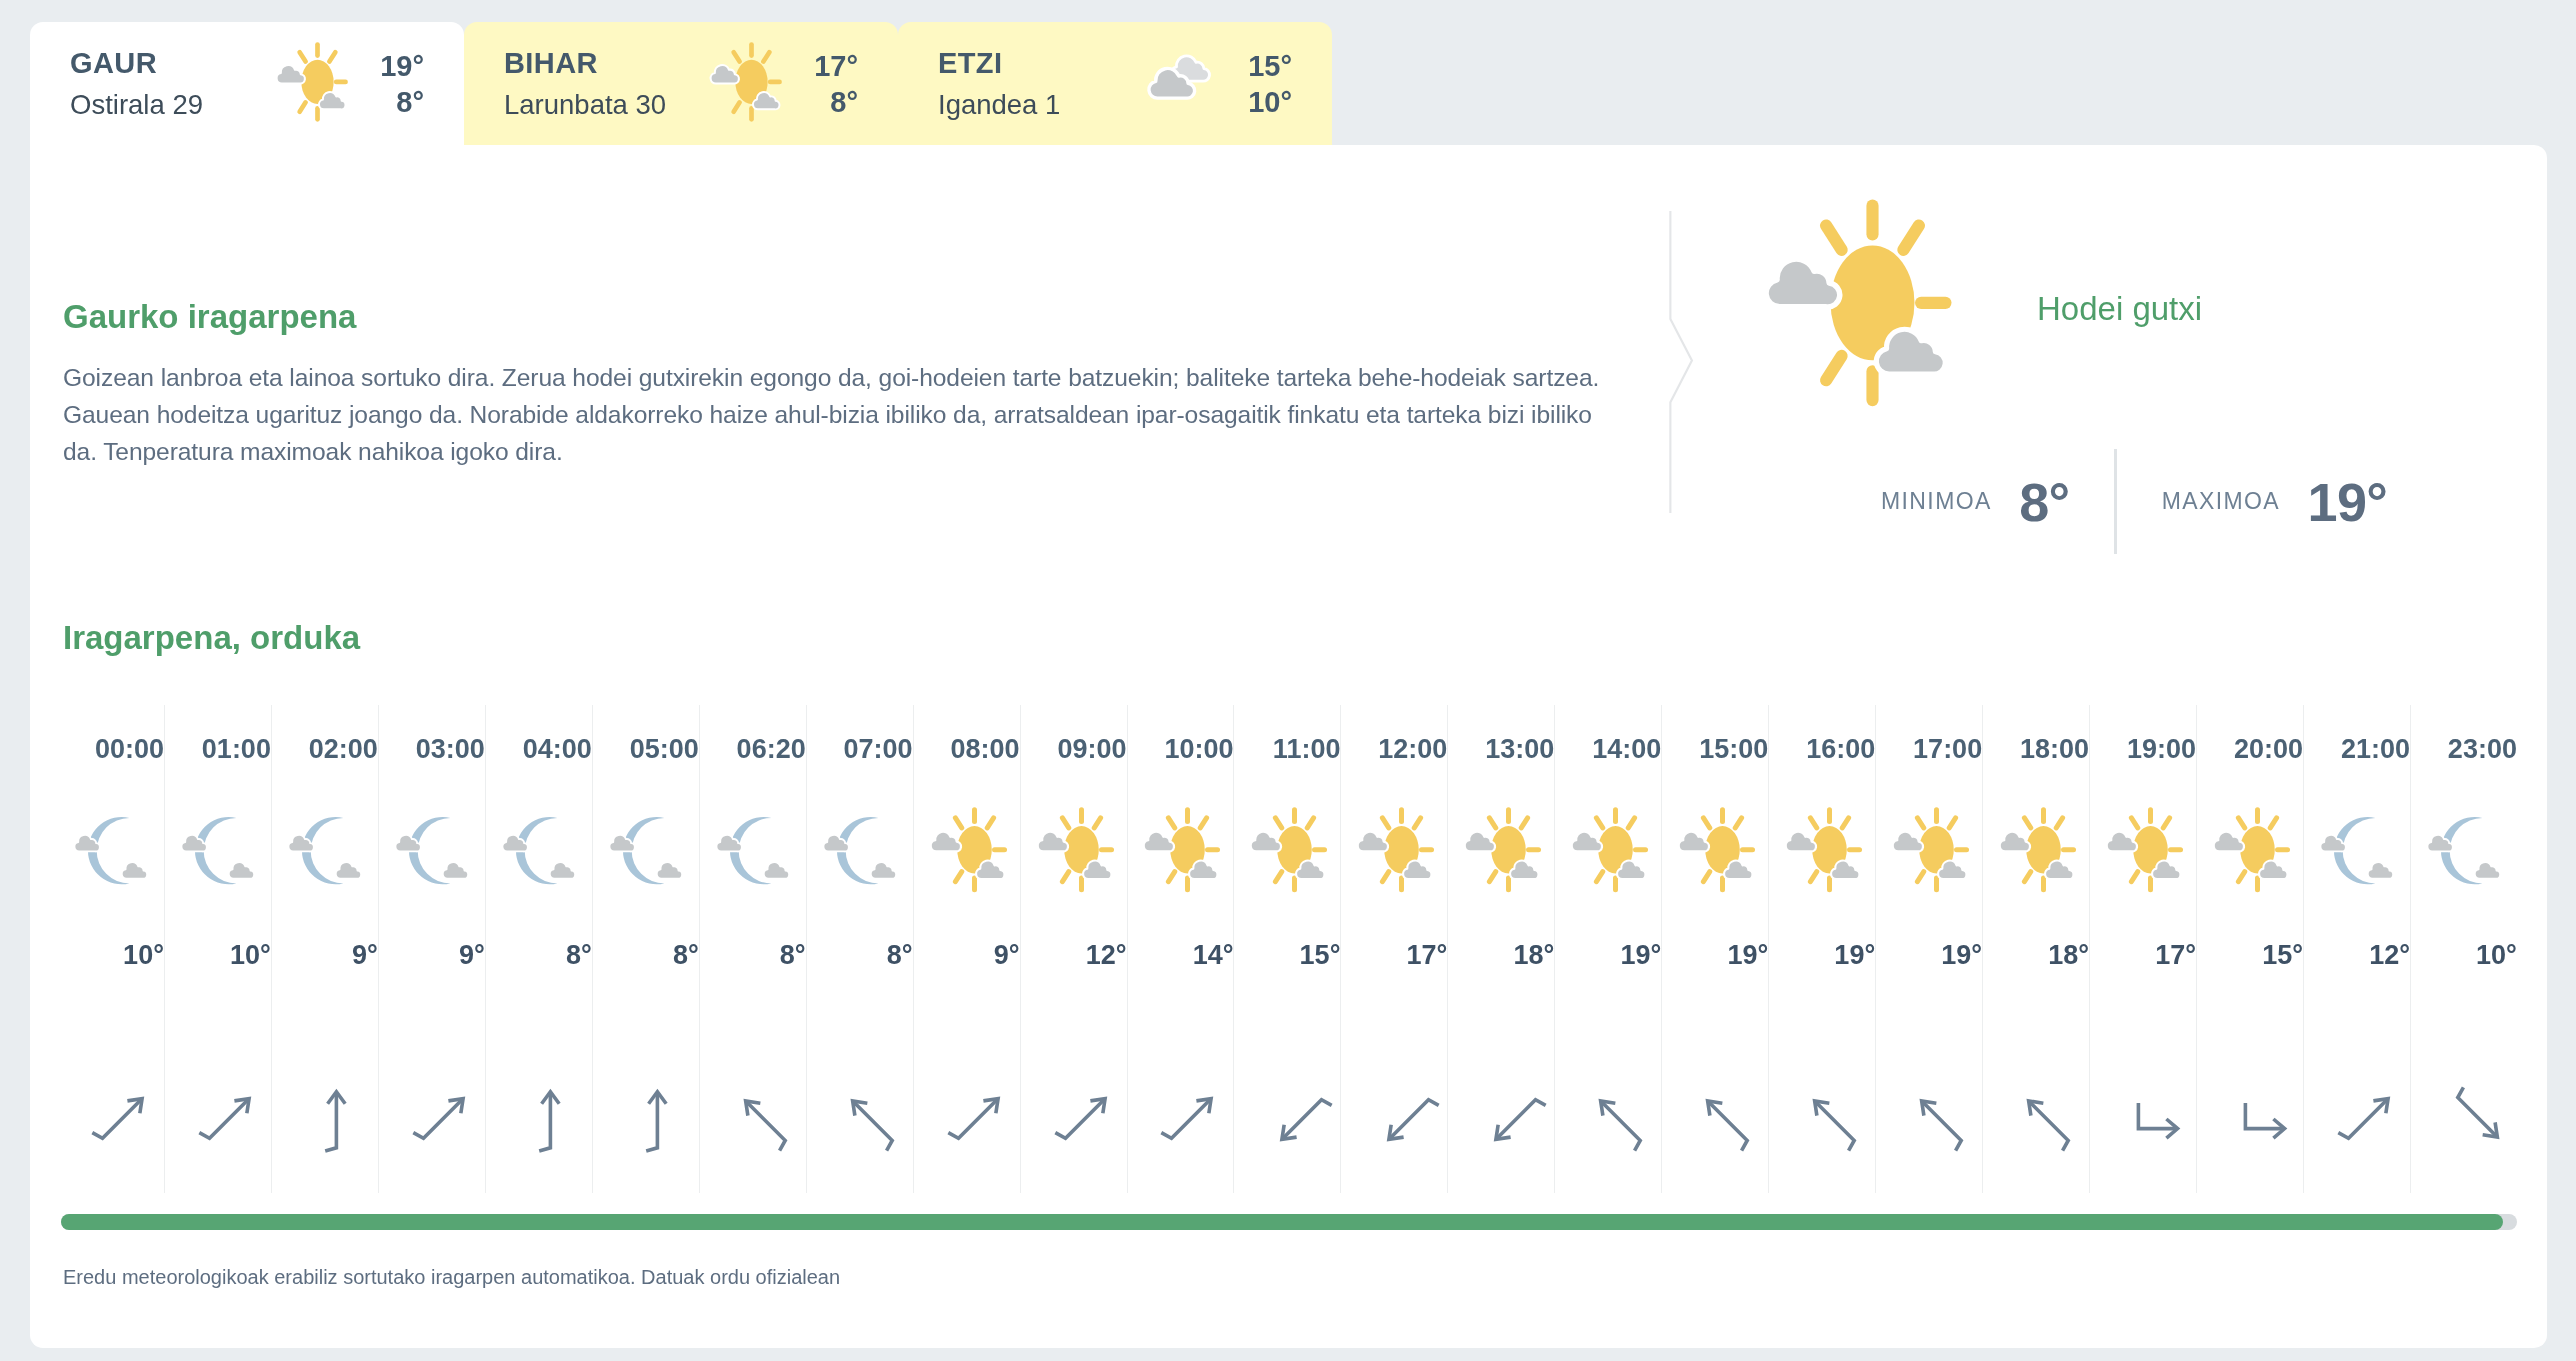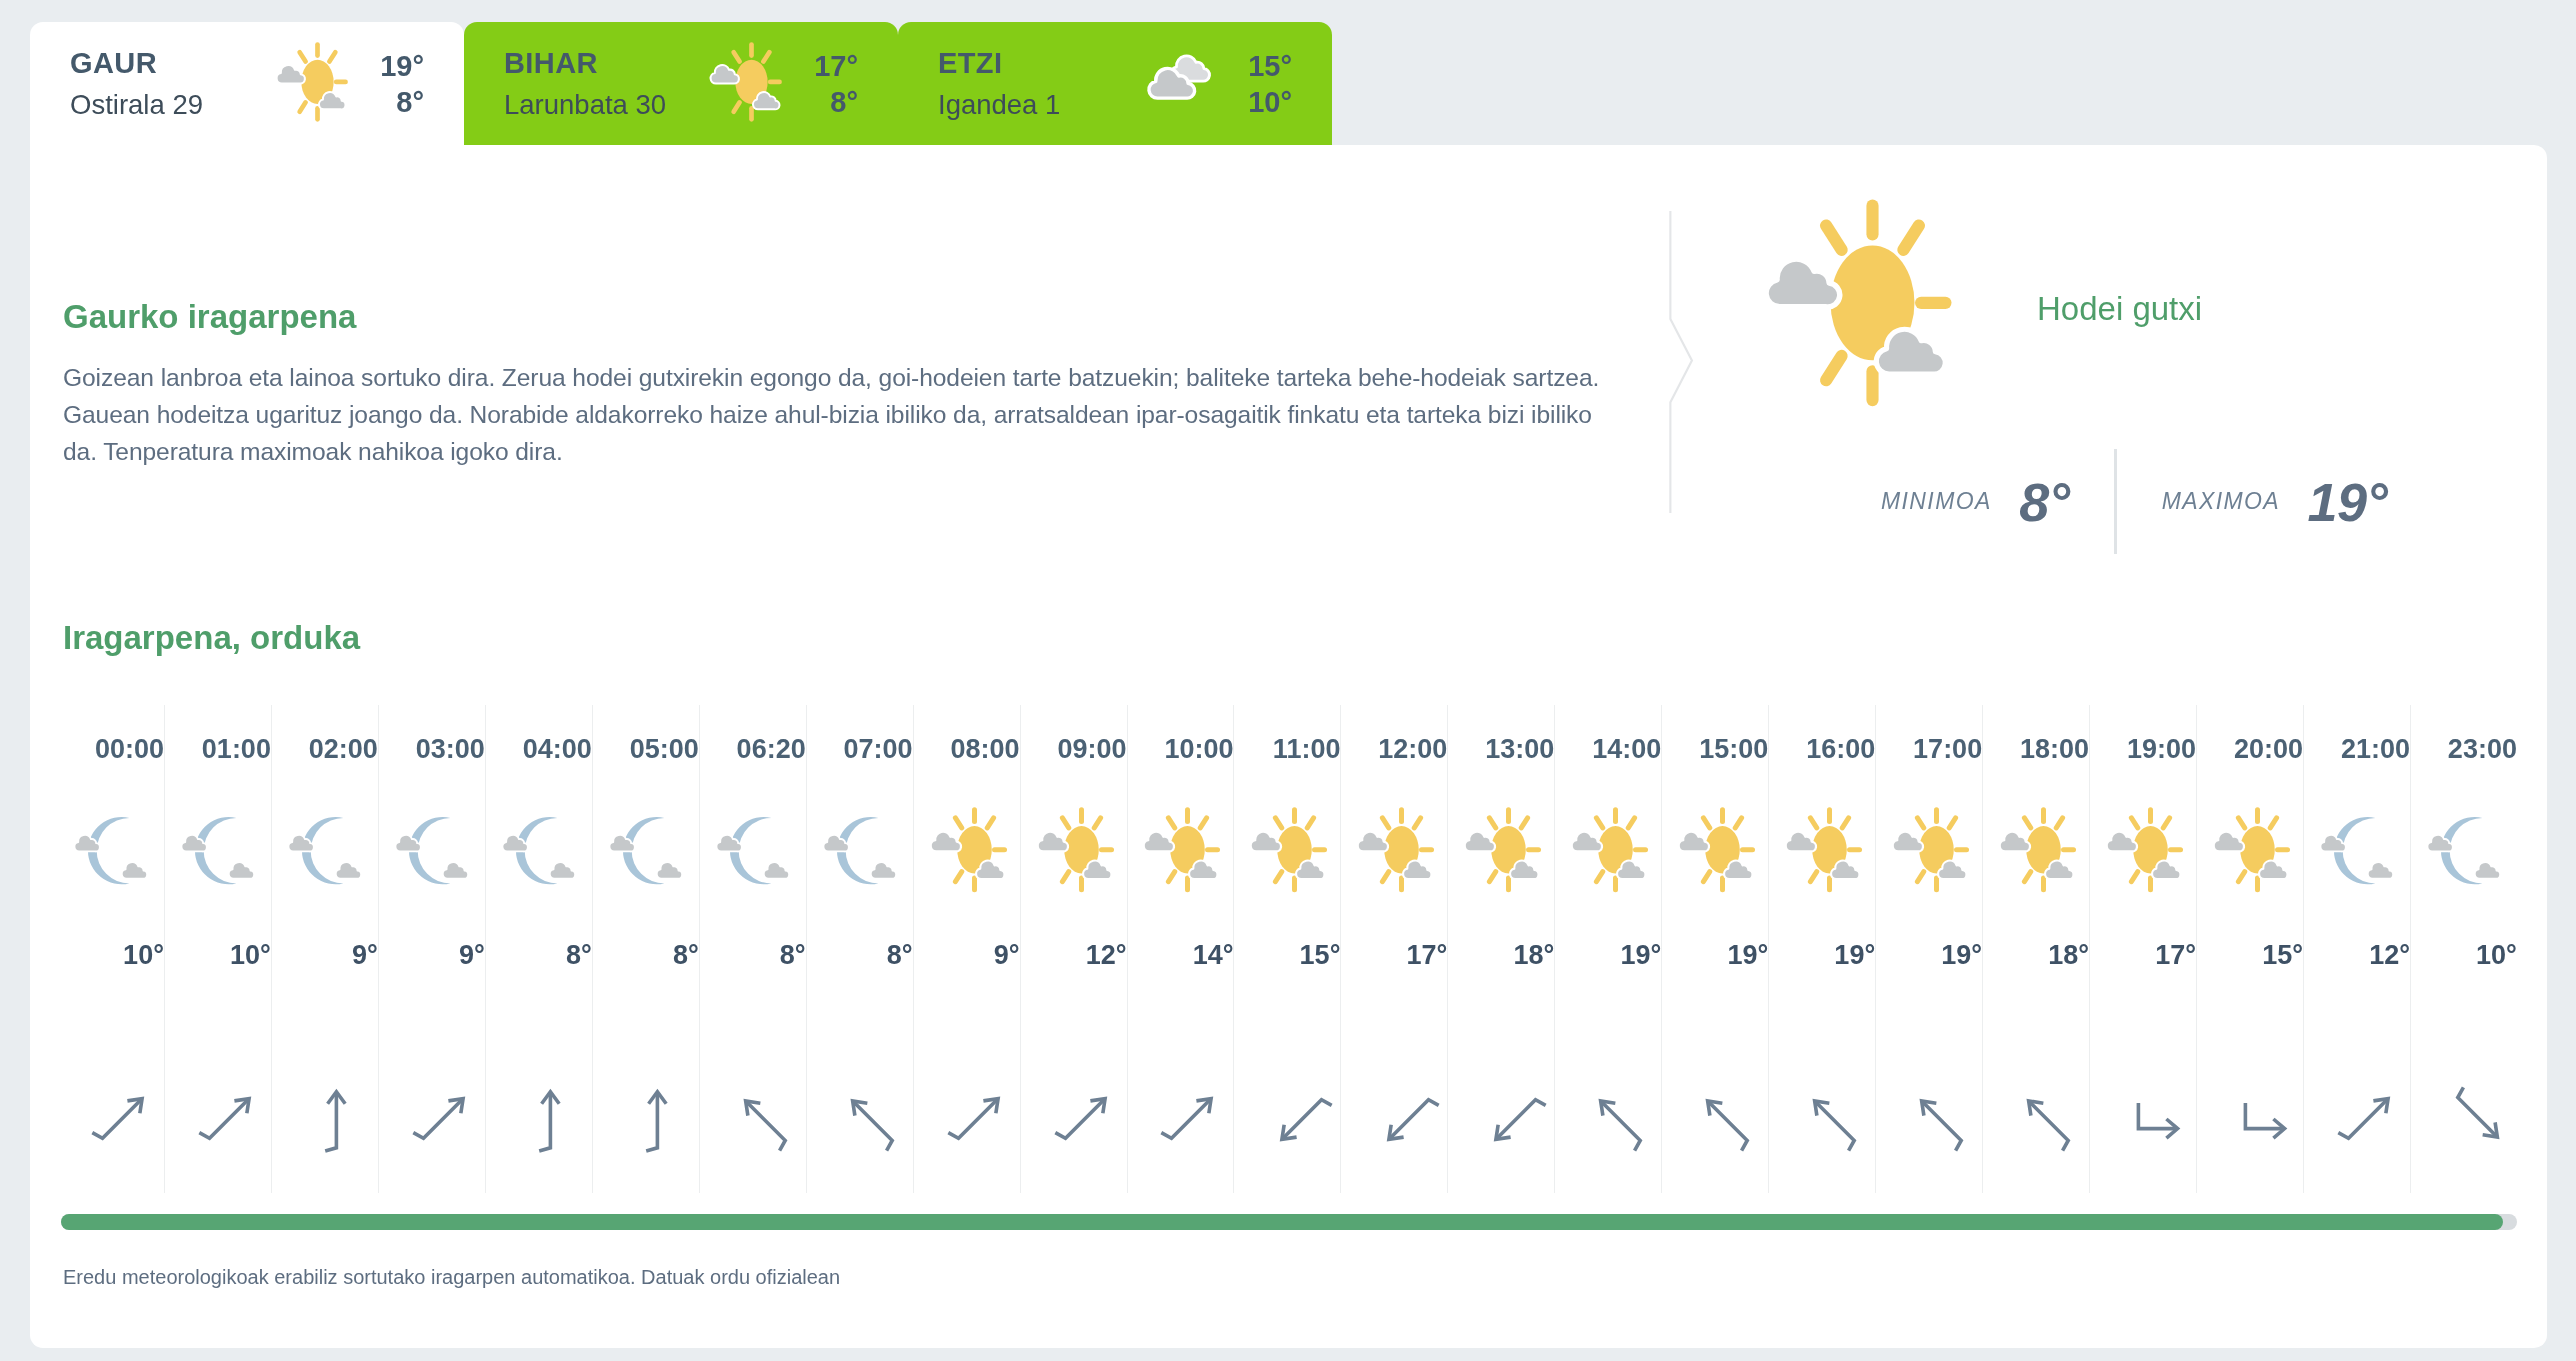--- a/index.html
+++ b/index.html
@@ -3,41 +3,41 @@
 <meta charset="utf-8">
 <style>
   html,body{margin:0;padding:0;background:#e9edf0;font-family:"Liberation Sans",sans-serif;}
   .page{position:relative;width:2576px;height:1361px;background:#e9edf0;overflow:hidden;}
 
   
   .tabs{position:absolute;left:30px;top:22px;display:flex;}
   .tab{width:434px;height:124px;border-radius:13px 13px 0 0;display:flex;align-items:center;
        justify-content:space-between;padding:0 40px;box-sizing:border-box;cursor:pointer;}
   .tab.active{background:#ffffff;}
-  .tab.inactive{background:#84cc16;}
+  .tab.inactive{background:#fef9c3;}
   .tab-label{font-size:29px;font-weight:bold;color:#44596b;letter-spacing:0.4px;}
   .tab-date{font-size:27.5px;color:#3d4c59;margin-top:8.7px;}
   .tab-right{display:flex;align-items:center;gap:20px;}
   .tab-icon svg{width:85px;height:85px;display:block;}
   .tab-temps{text-align:right;font-weight:bold;font-size:29px;color:#44596b;line-height:36px;}
 
   
   .card{position:absolute;left:30px;top:145px;width:2517px;height:1203px;background:#fff;
         border-radius:0 13px 13px 13px;}
 
   .today-title{position:absolute;left:33px;top:153px;font-size:33px;font-weight:bold;color:#4f9e6a;}
   .today-desc{position:absolute;left:33px;top:214px;width:1540px;font-size:24.6px;line-height:37px;
               color:#5d6d80;letter-spacing:-0.1px;}
 
   .divider-chevron{position:absolute;left:1626px;top:65px;}
   .hero-icon{position:absolute;left:1732px;top:54px;}
   .hero-icon svg{width:221px;height:221px;display:block;}
   .condition-label{position:absolute;left:2007px;top:145px;font-size:33px;color:#4f9e6a;}
 
-  .minmax{position:absolute;left:1851px;top:304px;display:flex;align-items:center;font-style:italic;}
+  .minmax{position:absolute;left:1851px;top:304px;display:flex;align-items:center;}
   .mm-label{font-size:23px;color:#6e8093;letter-spacing:1.4px;}
   .mm-value{font-size:54px;font-weight:bold;color:#5d6d80;margin-left:27.5px;letter-spacing:-0.7px;}
   .mm-divider{width:2.2px;height:105px;background:#dfe3e6;margin:0 45px;}
 
   .hourly-title{position:absolute;left:33px;top:474px;font-size:33px;font-weight:bold;color:#4f9e6a;}
 
   .hourly{position:absolute;left:28px;top:560px;width:2459px;display:flex;}
   .hour-col{flex:1;text-align:right;border-left:0.7px solid #eceeef;padding:29px 0 33px 0;}
   .hour-col:first-child{border-left:none;}
   .hour-time{font-size:27px;font-weight:bold;color:#4b6174;}

